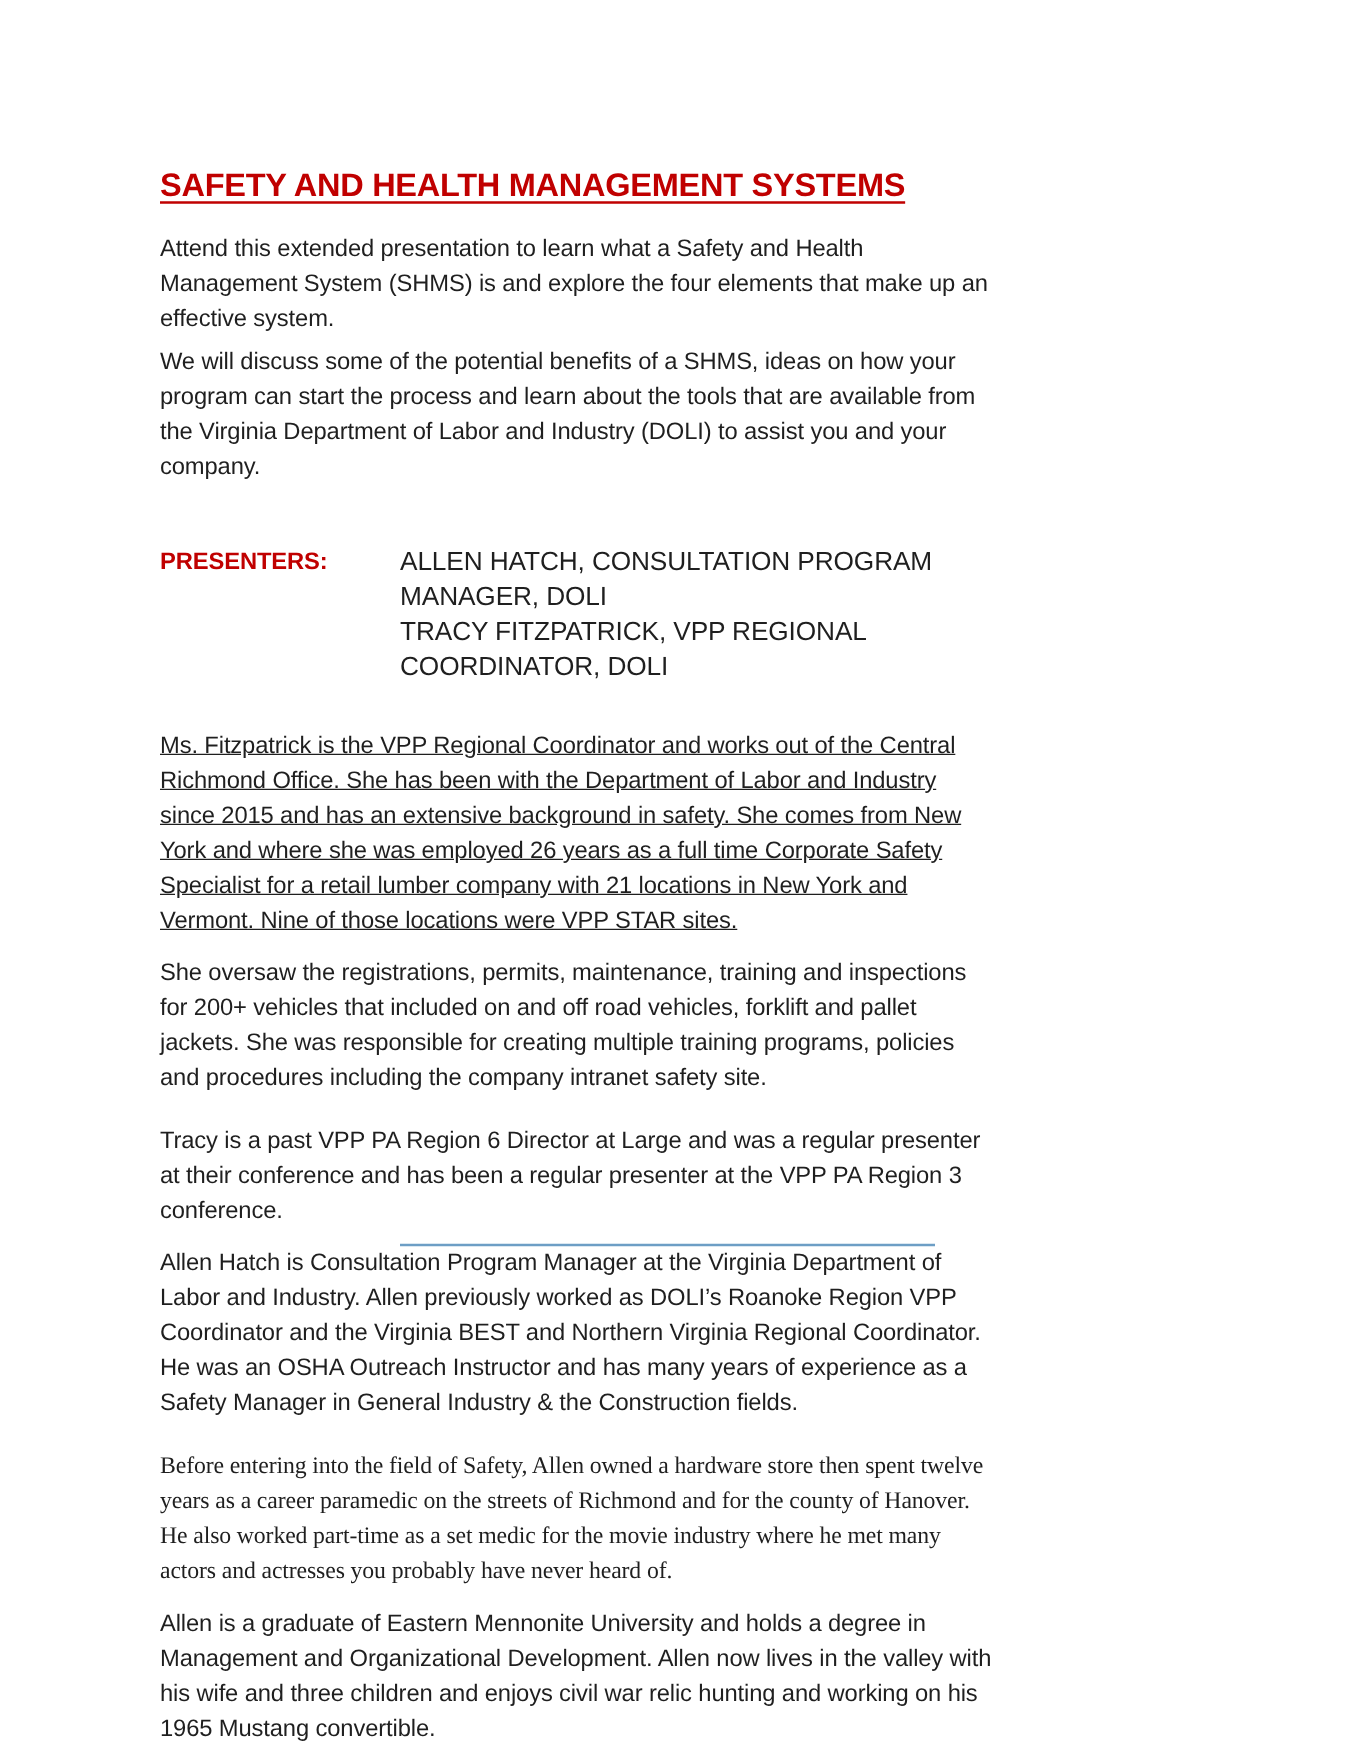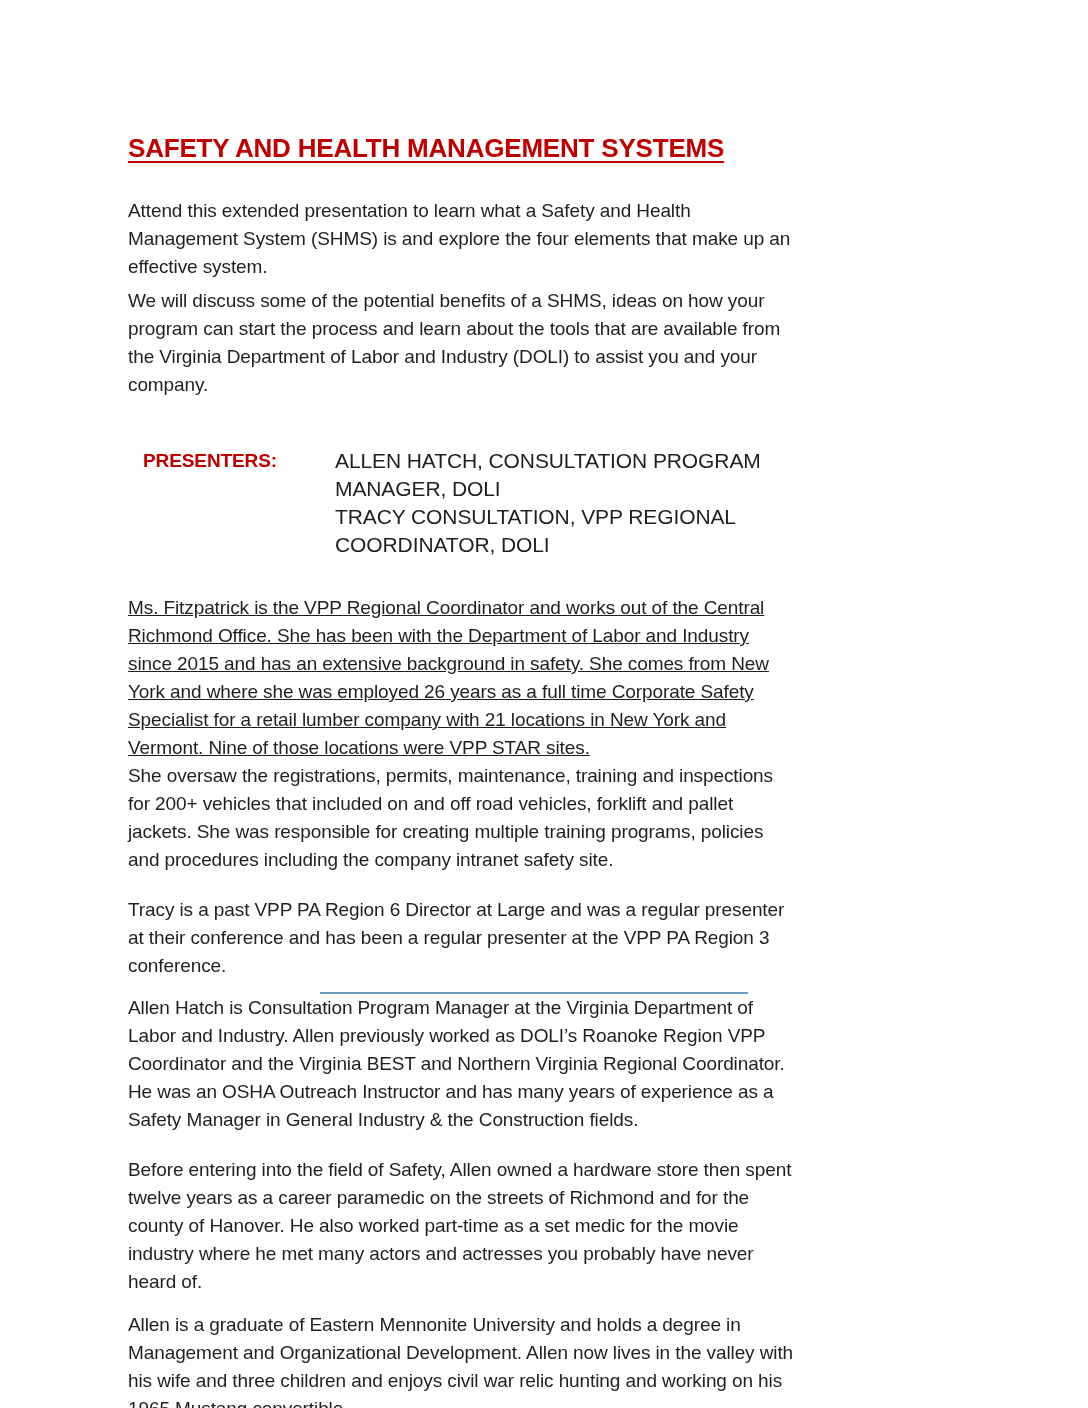--- a/index.html
+++ b/index.html
@@ -23,64 +23,63 @@
     text-decoration: underline;
     text-decoration-thickness: 2px;
     text-underline-offset: 4px;
   }
   .para {
     margin: 0;
     font-size: 19px;
     line-height: 28px;
     letter-spacing: -0.1px;
   }
-  .p-intro1 { margin-top: 34px; }
+  .p-intro1 { margin-top: 23px; }
   .p-intro2 { margin-top: 6px; }
   .presenters { margin-top: 48px; display: flex; align-items: flex-start; }
   .presenters-label {
     flex: 0 0 192px;
     width: 192px;
     font-size: 19px;
     line-height: 28px;
     font-weight: bold;
     color: #c00000;
     letter-spacing: -0.1px;
-    margin-left: 15px;
   }
   .presenter-names { font-size: 21px; line-height: 28px; letter-spacing: -0.1px; }
   .p-fitz1 { margin-top: 35px; text-decoration: underline; }
-  .p-fitz2 { }
+  .p-fitz2 { margin-top: 14px; }
   .p-fitz3 { margin-top: 22px; }
   .divider {
     margin: 12px 0 0 192px;
     width: 428px;
     height: 0;
     border: none;
     border-top: 2px solid #6d9ec5;
   }
   .p-hatch1 { }
-  .p-hatch2 { margin-top: 22px; }
+  .p-hatch2 { margin-top: 22px; font-family: Liberation Serif, serif; }
   .p-hatch3 { margin-top: 15px; }
 </style>
 </head>
 <body>
 
 <div class="page">
 
   <h1 class="doc-title">SAFETY AND HEALTH MANAGEMENT SYSTEMS</h1>
 
   <p class="para p-intro1">Attend this extended presentation to learn what a Safety and Health Management System (SHMS) is and explore the four elements that make up an effective system.</p>
 
   <p class="para p-intro2">We will discuss some of the potential benefits of a SHMS, ideas on how your program can start the process and learn about the tools that are available from the Virginia Department of Labor and Industry (DOLI) to assist you and your company.</p>
 
   <div class="presenters">
     <span class="presenters-label">PRESENTERS:</span>
     <div class="presenter-names">
       <div>ALLEN HATCH, CONSULTATION PROGRAM MANAGER, DOLI</div>
-      <div>TRACY CONSULTATION, VPP REGIONAL COORDINATOR, DOLI</div>
+      <div>TRACY FITZPATRICK, VPP REGIONAL COORDINATOR, DOLI</div>
     </div>
   </div>
 
   <p class="para p-fitz1">Ms. Fitzpatrick is the VPP Regional Coordinator and works out of the Central Richmond Office. She has been with the Department of Labor and Industry since 2015 and has an extensive background in safety. She comes from New York and where she was employed 26 years as a full time Corporate Safety Specialist for a retail lumber company with 21 locations in New York and Vermont. Nine of those locations were VPP STAR sites.</p>
 
   <p class="para p-fitz2">She oversaw the registrations, permits, maintenance, training and inspections for 200+ vehicles that included on and off road vehicles, forklift and pallet jackets. She was responsible for creating multiple training programs, policies and procedures including the company intranet safety site.</p>
 
   <p class="para p-fitz3">Tracy is a past VPP PA Region 6 Director at Large and was a regular presenter at their conference and has been a regular presenter at the VPP PA Region 3 conference.</p>
 
   <hr class="divider">

